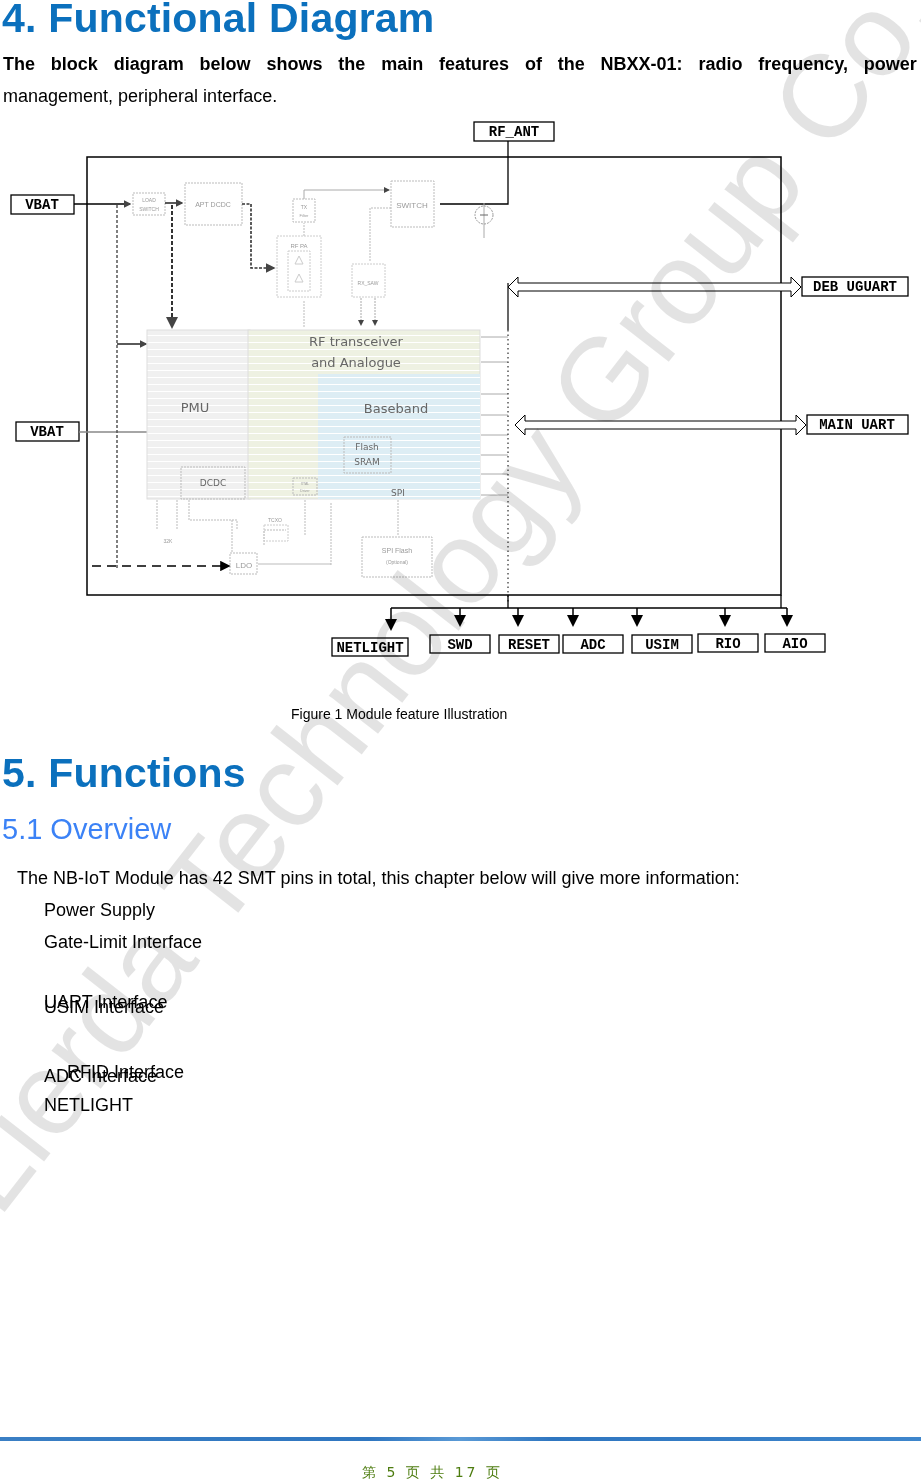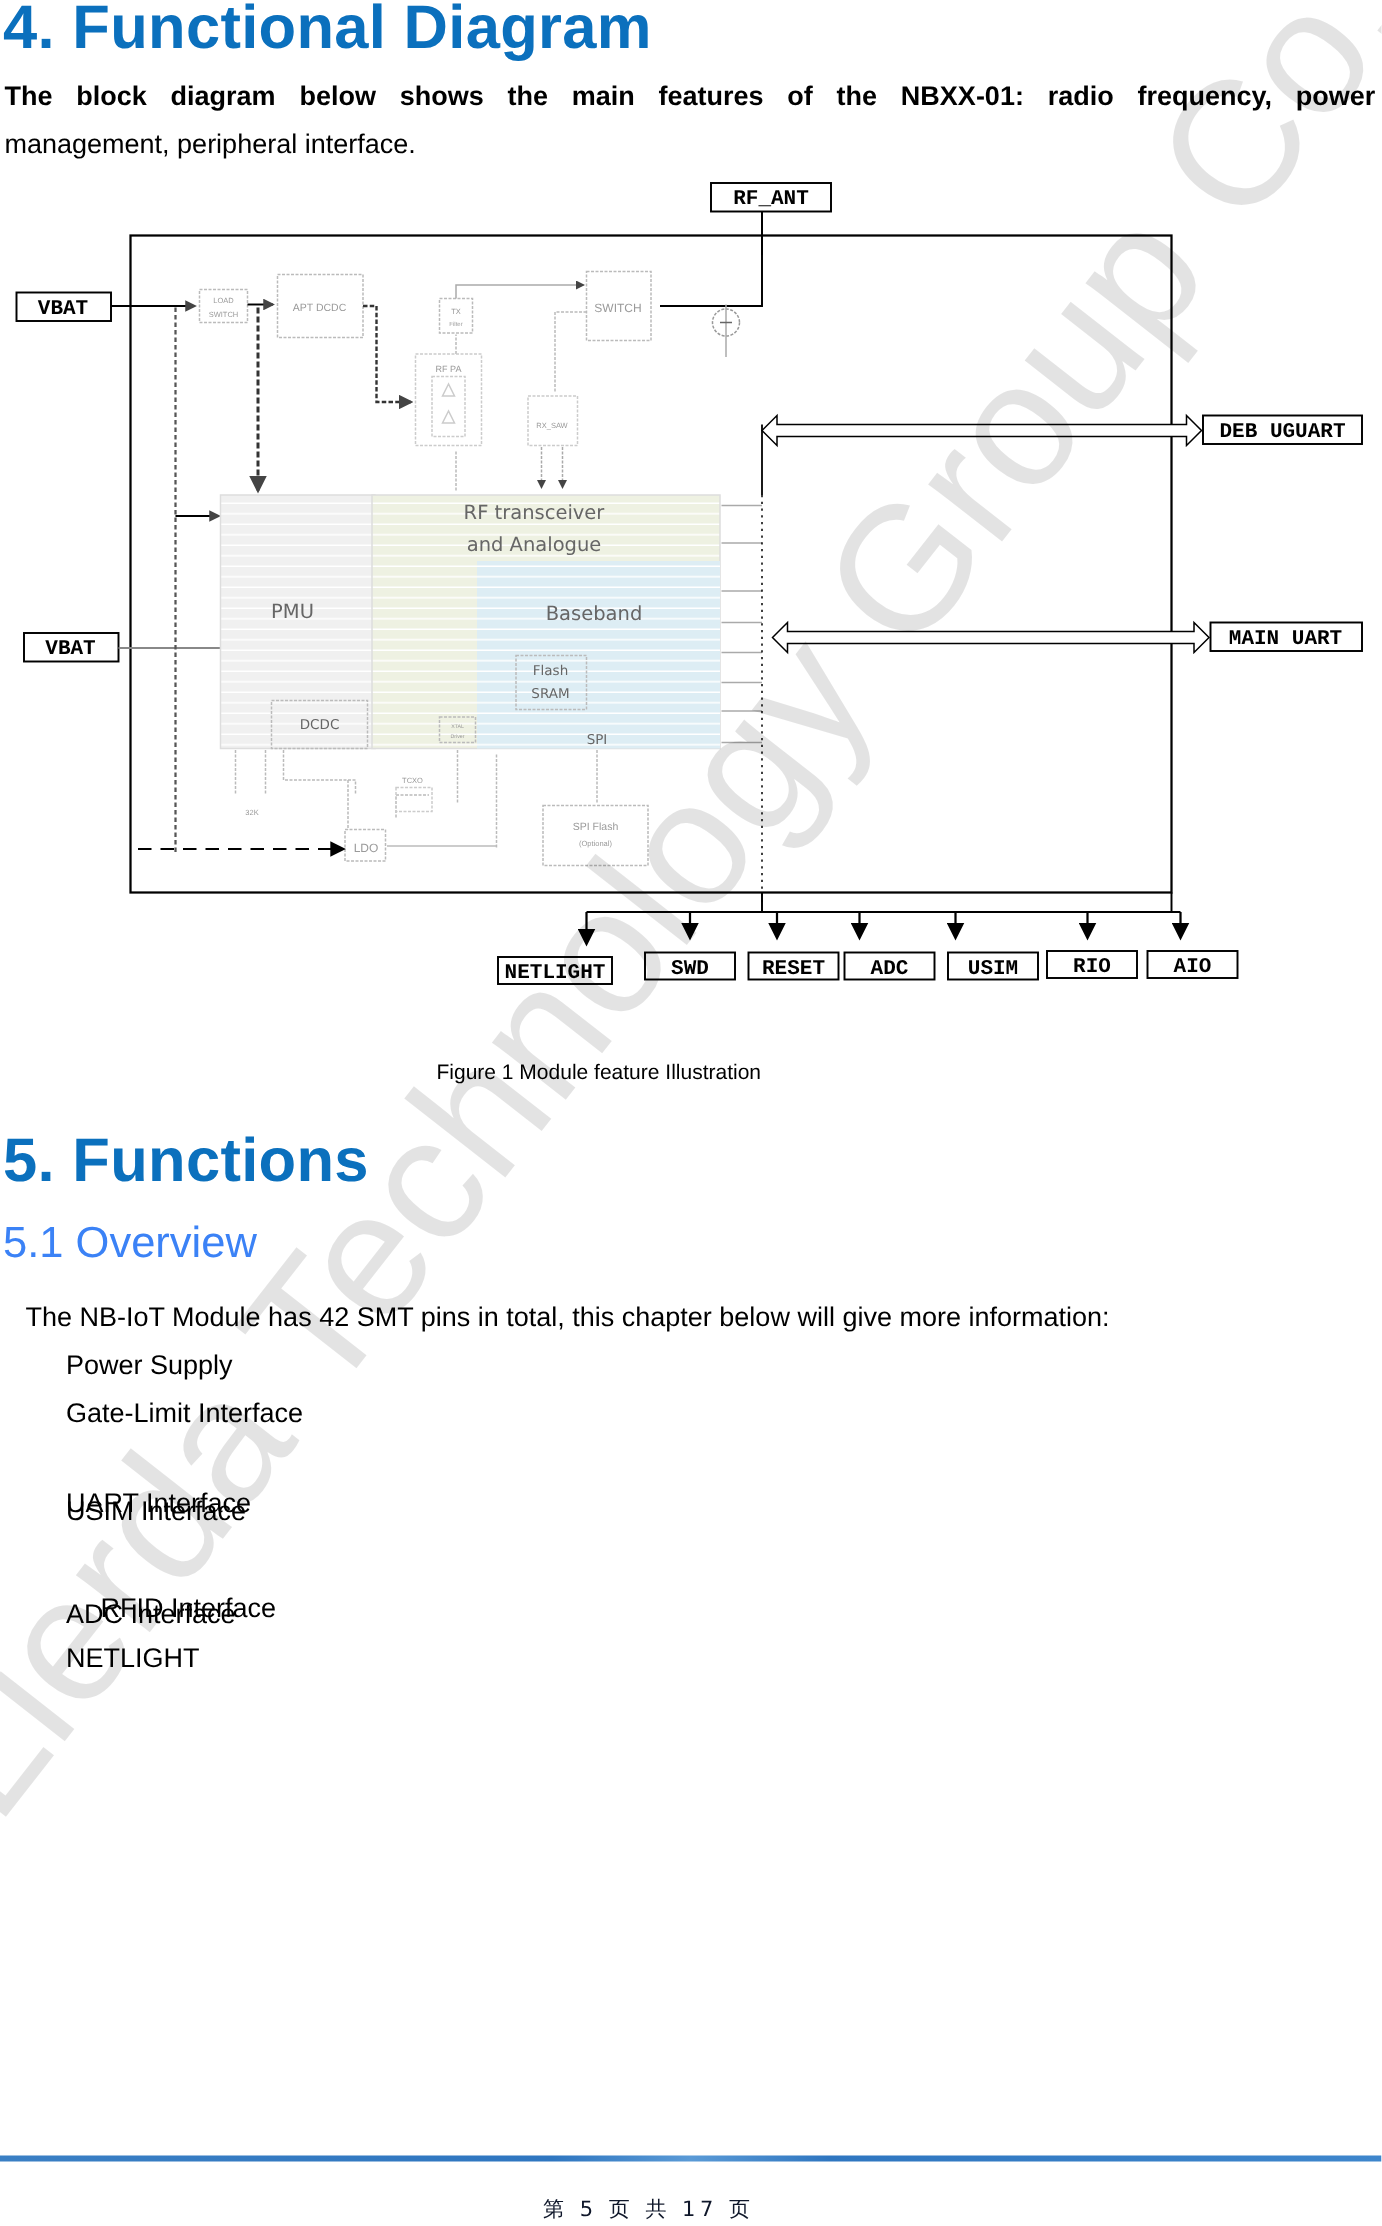--- a/index.html
+++ b/index.html
@@ -8,21 +8,21 @@
   .abs { position: absolute; }
   .h1 { color: #0b70bd; font-weight: bold; font-size: 41px; line-height: 1; letter-spacing: 0.2px; }
   .h2 { color: #3b82f6; font-size: 29px; line-height: 1; }
   .para { font-size: 18px; line-height: 32px; text-align: justify; text-align-last: left; }
   .para-justify-line { display: flex; justify-content: space-between; font-weight: bold; }
   .caption { font-size: 14px; }
   .list-item { font-size: 18px; left: 44px; line-height: 1; }
   .watermark { font-size: 118px; color: rgba(0,0,0,0.11); white-space: nowrap; font-family: "Liberation Sans", sans-serif;
                transform-origin: left bottom; pointer-events: none; }
   .footer-line { height: 4px; background: linear-gradient(to right,#3a7fc4,#2f76c0 40%,#5a9ad6 50%,#2f76c0 60%,#3e86cc); }
-  .footer-text { font-family: "DejaVu Sans", sans-serif; font-size: 14px; letter-spacing: 3px; color: #0f172a; }
+  .footer-text { font-family: "DejaVu Sans", sans-serif; font-size: 14px; letter-spacing: 3px; color: #4d7c0f; }
   svg text.lbl { font-family: "Liberation Mono", monospace; font-weight: bold; font-size: 14px; }
   svg text.faint { font-family: "Liberation Sans", sans-serif; fill: #9a9a9a; }
   svg text.blk { font-family: "DejaVu Sans", sans-serif; fill: #666; }
 </style>
 </head>
 <body>
 
 <div class="abs h1" style="left:2px; top:-2px;">4. Functional Diagram</div>
 
 <div class="abs para" style="left:3px; top:48px; width:914px;">

